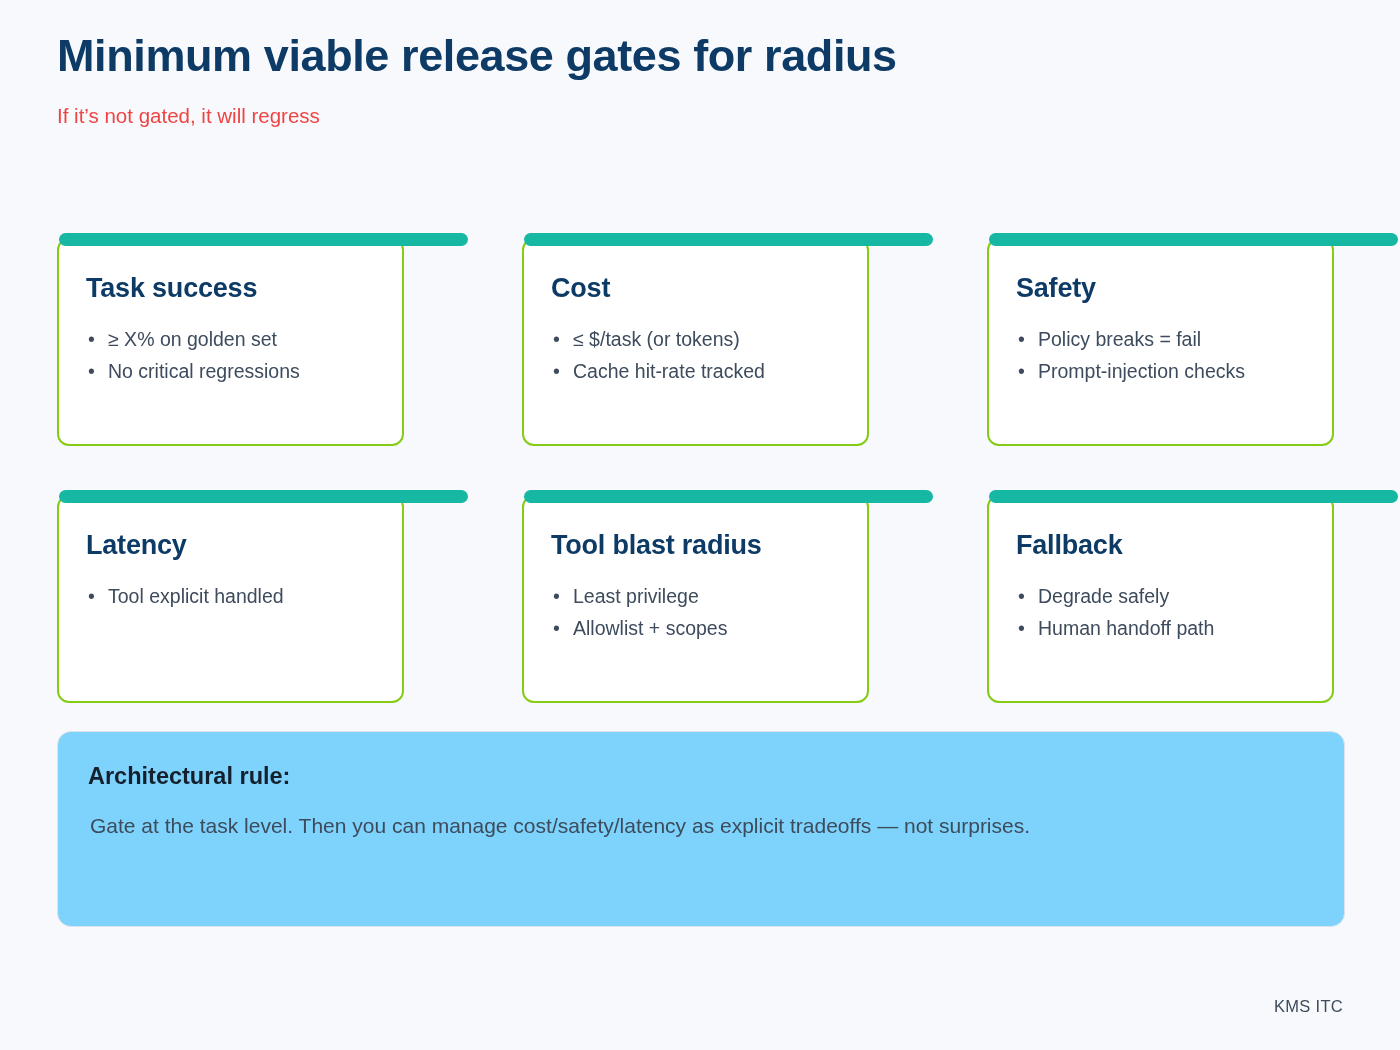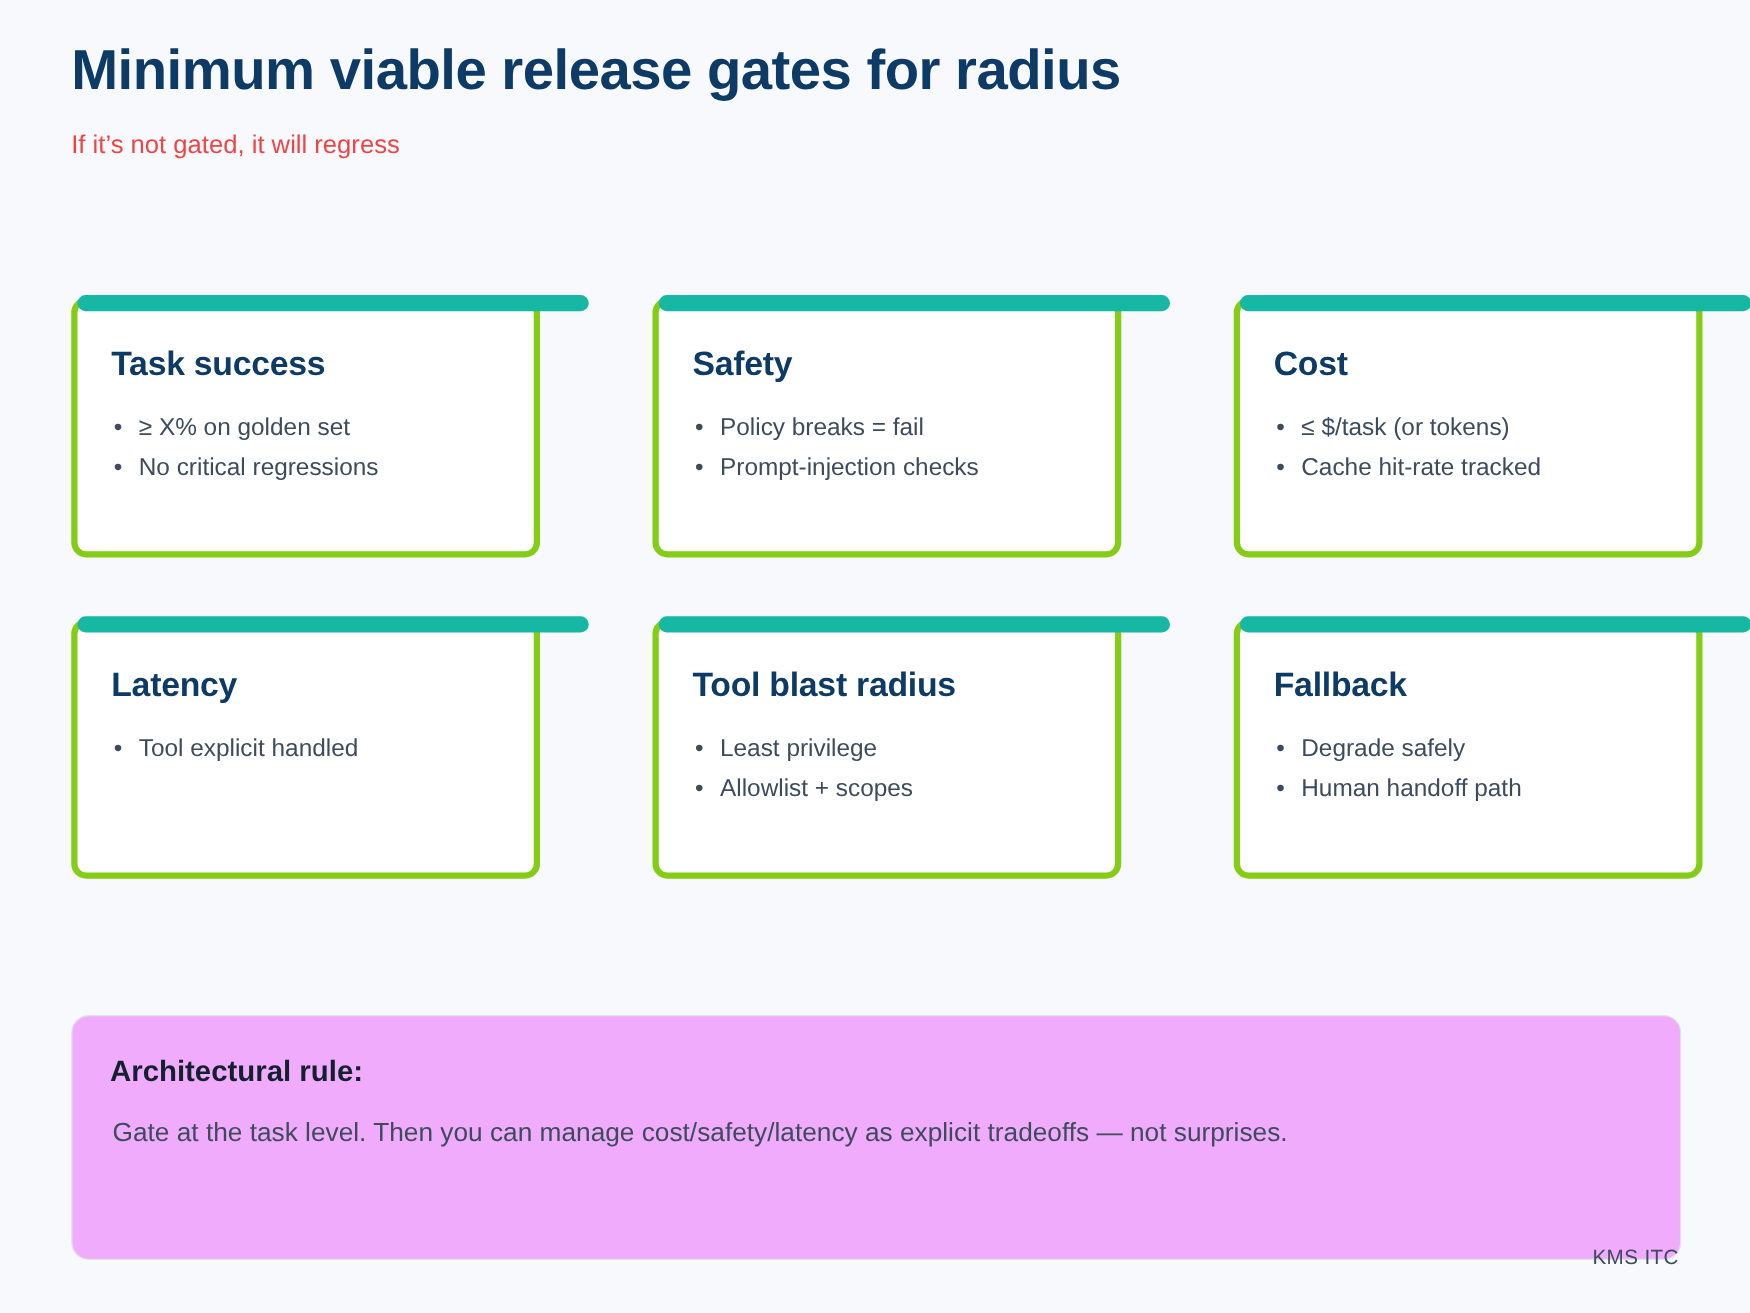--- a/index.html
+++ b/index.html
@@ -53,25 +53,25 @@
     top: 238px;
     width: 1400px;
     display: grid;
     grid-template-columns: 409px 409px 409px;
     column-gap: 56px;
     row-gap: 49px;
   }
 
   .card {
     position: relative;
-    width: 375px;
+    width: 347px;
     height: 208px;
     box-sizing: border-box;
     background: #ffffff;
-    border: 5px solid #84cc16;
+    border: 2px solid #84cc16;
     border-radius: 12px;
     padding: 34px 10px 0 27px;
   }
   .card-accent {
     position: absolute;
     left: 0px;
     top: -7px;
     width: 409px;
     height: 13px;
     background: #16b8a4;
@@ -107,25 +107,25 @@
     left: 2px;
     top: 0;
     color: #3d4b5c;
     font-size: 19.5px;
   }
 
   
   .callout {
     position: absolute;
     left: 57px;
-    top: 812px;
+    top: 731px;
     width: 1288px;
     height: 196px;
     box-sizing: border-box;
-    background: #f0abfc;
+    background: #7dd3fc;
     border: 1px solid #dde3ec;
     border-radius: 14px;
     padding: 30px 30px 0 30px;
   }
   .callout-title {
     font-size: 23.5px;
     font-weight: bold;
     color: #15202e;
     margin: 0;
     line-height: 1.2;
@@ -166,33 +166,33 @@
       <div class="card-accent"></div>
       <h2 class="card-title">Task success</h2>
       <ul class="card-bullets">
         <li>≥ X% on golden set</li>
         <li>No critical regressions</li>
       </ul>
     </div>
 
     <div class="card">
       <div class="card-accent"></div>
+      <h2 class="card-title">Cost</h2>
+      <ul class="card-bullets">
+        <li>≤ $/task (or tokens)</li>
+        <li>Cache hit-rate tracked</li>
+      </ul>
+    </div>
+
+    <div class="card">
+      <div class="card-accent"></div>
       <h2 class="card-title">Safety</h2>
       <ul class="card-bullets">
         <li>Policy breaks = fail</li>
         <li>Prompt-injection checks</li>
-      </ul>
-    </div>
-
-    <div class="card">
-      <div class="card-accent"></div>
-      <h2 class="card-title">Cost</h2>
-      <ul class="card-bullets">
-        <li>≤ $/task (or tokens)</li>
-        <li>Cache hit-rate tracked</li>
       </ul>
     </div>
 
     <div class="card">
       <div class="card-accent"></div>
       <h2 class="card-title">Latency</h2>
       <ul class="card-bullets">
         <li>Tool explicit handled</li>
       </ul>
     </div>

